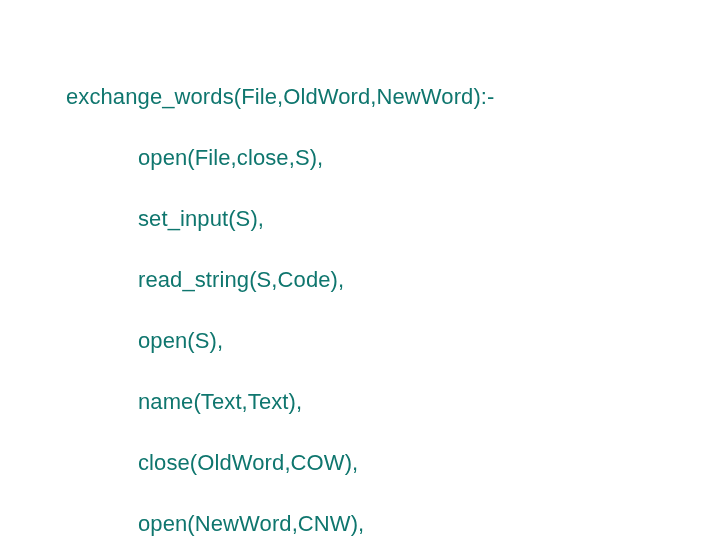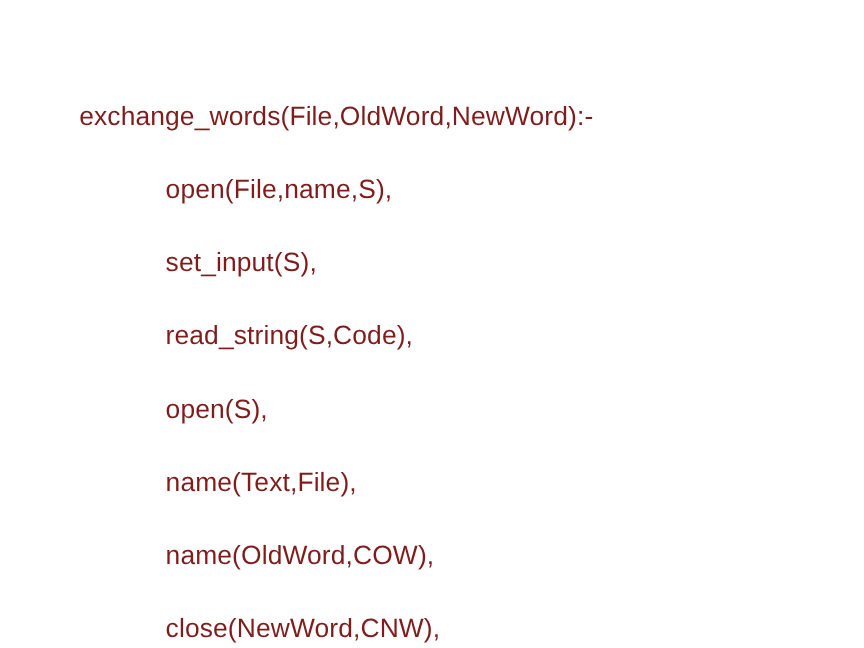--- a/index.html
+++ b/index.html
@@ -29,40 +29,40 @@
     font-family: "Liberation Sans", sans-serif;
     font-size: 22px;
     font-weight: normal;
     line-height: 30.5px;
     letter-spacing: 0.1px;
     white-space: pre;
   }
   .code-line {
     display: block;
     white-space: pre;
-    color: #7f1d1d;
+    color: #0f766e;
   }
   .code-line.indent-0 {
     margin-left: 0px;
   }
   .code-line.indent-1 {
     margin-left: 72px;
   }
 </style>
 </head>
 <body style="background: rgb(255, 255, 255);">
 
 <div id="slide" style="background: rgb(255, 255, 255);">
   <pre id="code-listing" style="color: rgb(0, 0, 0);"><span class="code-line indent-0">exchange_words(File,OldWord,NewWord):-</span>
-<span class="code-line indent-1">open(File,name,S),</span>
+<span class="code-line indent-1">open(File,close,S),</span>
 <span class="code-line indent-1">set_input(S),</span>
 <span class="code-line indent-1">read_string(S,Code),</span>
 <span class="code-line indent-1">open(S),</span>
-<span class="code-line indent-1">name(Text,File),</span>
-<span class="code-line indent-1">name(OldWord,COW),</span>
-<span class="code-line indent-1">close(NewWord,CNW),</span>
+<span class="code-line indent-1">name(Text,Text),</span>
+<span class="code-line indent-1">close(OldWord,COW),</span>
+<span class="code-line indent-1">open(NewWord,CNW),</span>
 
 
 
 
 
 </pre>
 </div>
 
 </body></html>

